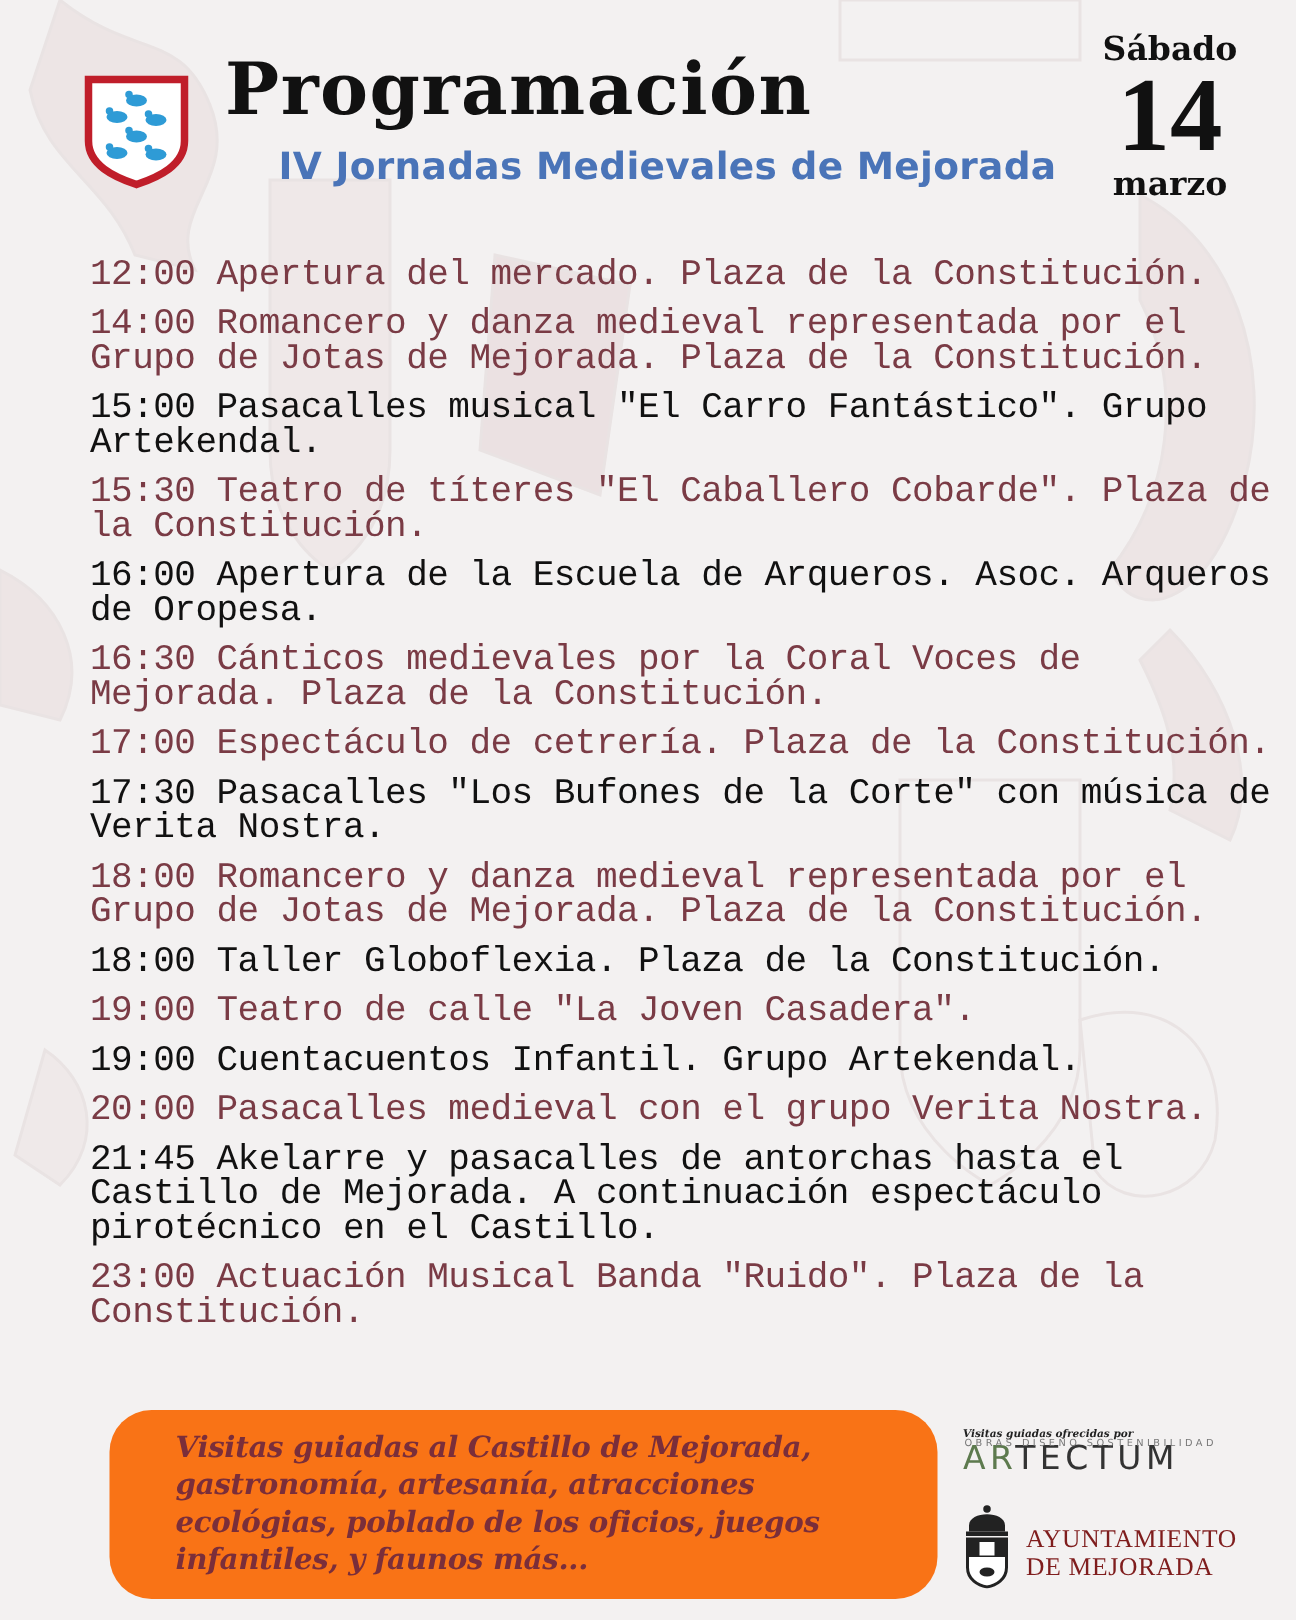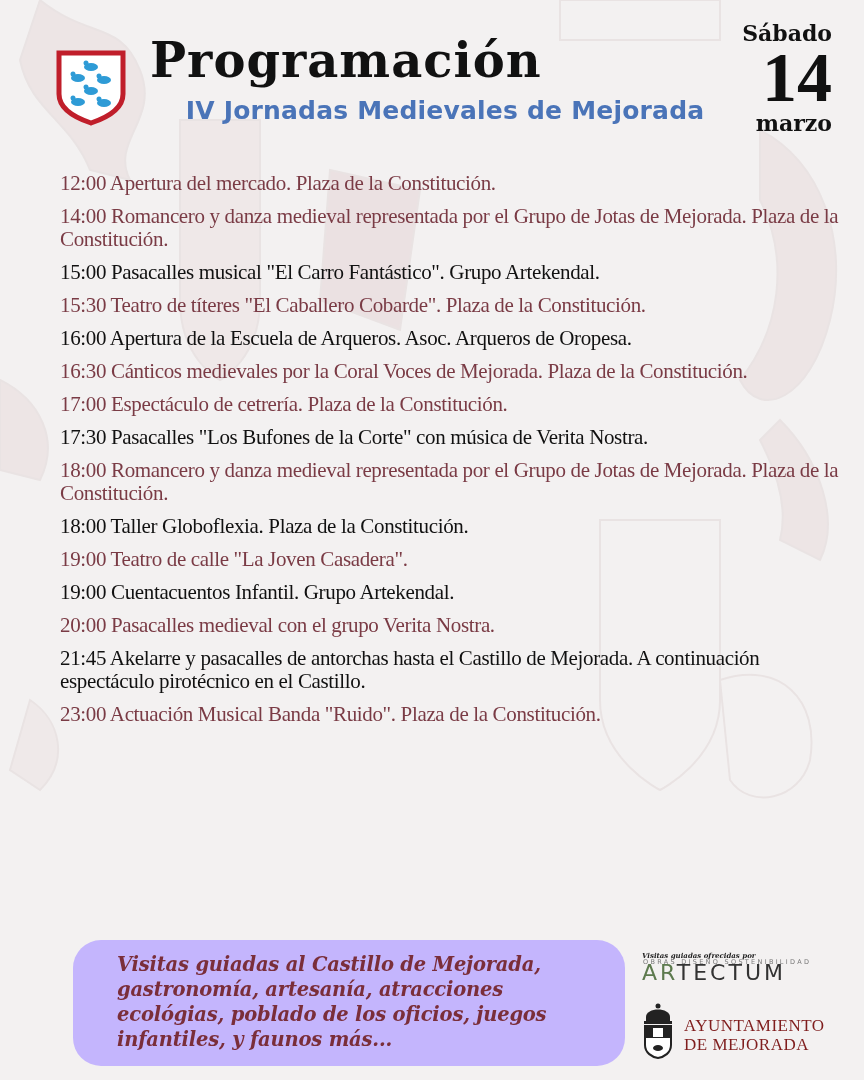--- a/index.html
+++ b/index.html
@@ -16,39 +16,39 @@
       position: absolute; left: 150px; top: 32px; width: 580px; 
       font-family: "DejaVu Serif", serif; font-size: 48px; font-weight: bold; color: #111;
       letter-spacing: 1px;
     }
     .subtitle {
       position: absolute; left: 150px; top: 96px; width: 590px; text-align: center;
       font-family: "DejaVu Sans", sans-serif; font-size: 25px; font-weight: bold; color: #4a74b8;
       letter-spacing: 0.2px;
     }
     .date-block {
-      position: absolute; left: 728px; top: 20px; width: 104px; text-align: right;
+      position: absolute; left: 728px; top: 20px; width: 104px; text-align: center;
       font-family: "DejaVu Serif", serif; color: #111; font-weight: bold;
     }
     .date-day { font-size: 22px; line-height: 26px; }
     .date-num { font-size: 70px; line-height: 64px; margin-top: 0px; font-family: "Liberation Serif", serif; }
     .date-month { font-size: 22px; line-height: 26px; margin-top: 0px; }
 
     .schedule { position: absolute; left: 60px; top: 172px; width: 790px; }
     .event {
-      font-family: Liberation Serif, serif;
-      font-size: 21px; line-height: 23px; letter-spacing: -0.35px;
+      font-family: Liberation Mono, monospace;
+      font-size: 24px; line-height: 23px; letter-spacing: -0.35px;
       margin-bottom: 10px;
     }
     .event.c-red { color: #7a3b45; }
     .event.c-black { color: #111; }
 
     .promo-box {
       position: absolute; left: 73px; top: 940px; width: 552px; height: 126px;
-      background: #c4b5fd; border-radius: 28px;
+      background: #f97316; border-radius: 28px;
     }
     .promo-text {
       position: absolute; left: 44px; top: 12px; width: 500px;
       font-family: "DejaVu Serif", serif; font-weight: bold; font-style: italic;
       font-size: 19.5px; line-height: 25px; color: #7a2e3a; letter-spacing: -0.2px;
     }
 
     .sponsor-caption {
       position: absolute; left: 642px; top: 951px; font-family: "DejaVu Serif", serif;
       font-size: 7px; font-style: italic; font-weight: bold; color: #222;

